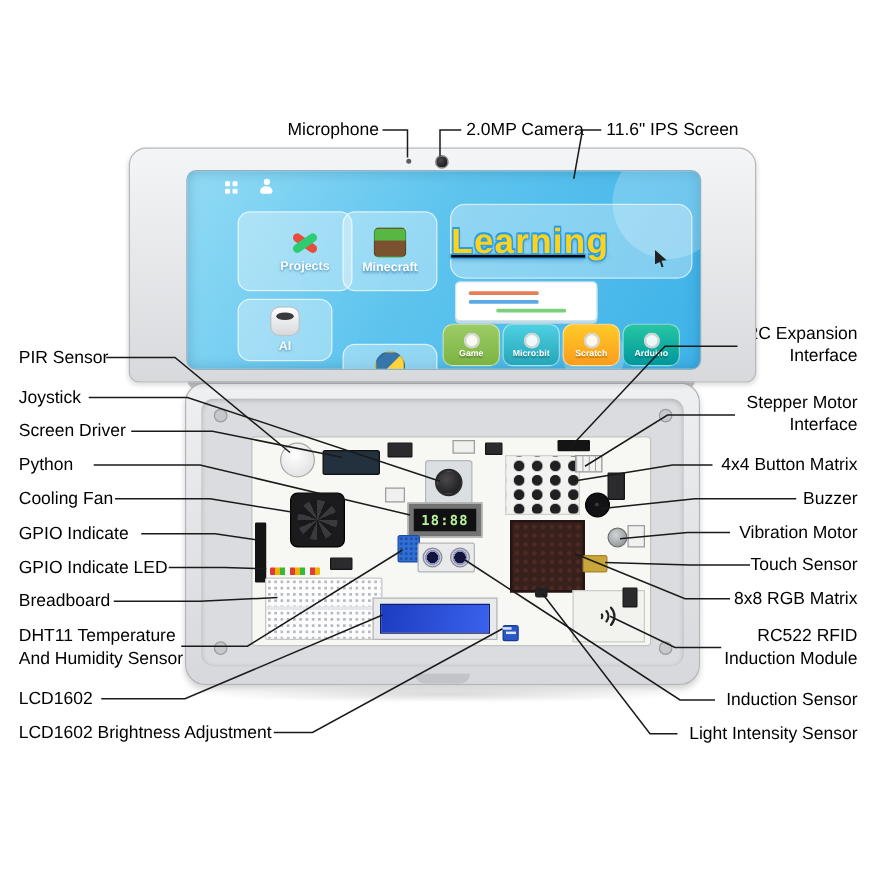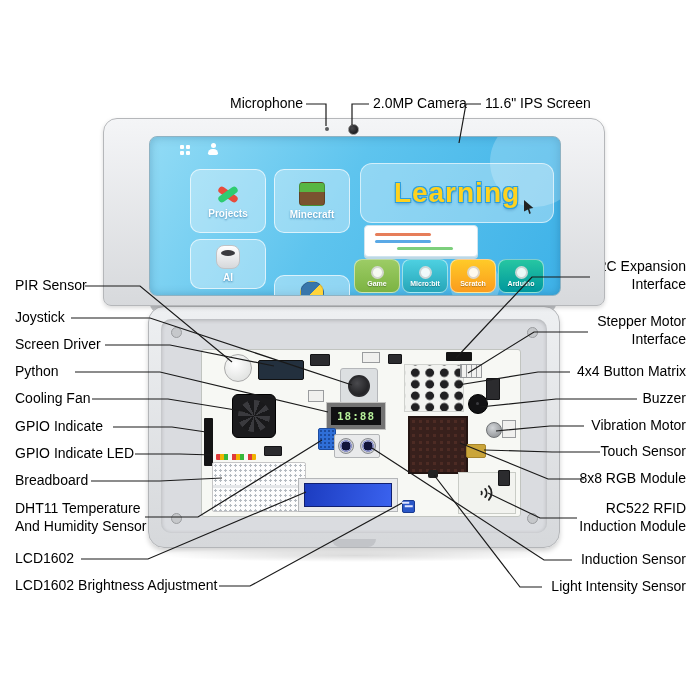--- a/index.html
+++ b/index.html
@@ -40,21 +40,21 @@
   .icon-projects{position:relative;width:26px;height:22px;}
   .icon-projects::before{content:"";position:absolute;left:2px;top:8px;width:22px;height:7px;border-radius:4px;background:#e74c3c;transform:rotate(35deg);}
   .icon-projects::after{content:"";position:absolute;left:2px;top:8px;width:22px;height:7px;border-radius:4px;background:#2ecc71;transform:rotate(-35deg);}
   .icon-minecraft{width:24px;height:22px;border-radius:4px;background:linear-gradient(#58b643 0 42%,#7a5230 42% 100%);border:1px solid rgba(0,0,0,.2);}
   .icon-ai{position:relative;width:22px;height:22px;border-radius:8px;background:linear-gradient(#ffffff,#d6d8db);border:1px solid #c0c3c6;}
   .icon-ai::before{content:"";position:absolute;left:4px;top:4px;width:14px;height:6px;border-radius:50%;background:#3a3a3e;}
   .icon-python{width:22px;height:22px;border-radius:50%;background:linear-gradient(135deg,#3776ab 50%,#ffd43b 50%);border:1px solid rgba(0,0,0,.15);}
 
   .learning-card{position:absolute;left:210px;top:26px;width:192px;height:58px;border-radius:12px;
                  background:rgba(255,255,255,.32);border:1px solid rgba(255,255,255,.6);
-                 display:flex;align-items:center;justify-content:center;}
+                 display:flex;align-items:center;justify-content:flex-start;text-decoration:underline;}
   .learning-text{font-size:28px;font-weight:bold;letter-spacing:1px;color:#ffd21e;
                  text-shadow:-1px -1px 0 #2a9fe0,1px -1px 0 #2a9fe0,-1px 1px 0 #2a9fe0,1px 1px 0 #2a9fe0,0 2px 3px rgba(0,60,120,.35);}
   .cursor-icon{position:absolute;right:18px;bottom:8px;width:11px;height:14px;background:#222;
                clip-path:polygon(0 0,85% 58%,48% 62%,62% 95%,48% 100%,36% 68%,0 82%);}
   .whiteboard{position:absolute;left:214px;top:88px;width:112px;height:30px;background:#fff;border-radius:4px;
               border:1px solid #cfe4ef;box-shadow:0 2px 0 #bdd8e6;}
   .scribble{position:absolute;left:10px;top:7px;width:56px;height:3px;border-radius:2px;background:#e67e5a;
             box-shadow:0 7px 0 #5aa9e6,22px 14px 0 #7ccf7c;}
 
   .dock-tile{position:absolute;top:122px;width:44px;height:32px;border-radius:8px;
@@ -171,38 +171,38 @@
   <div class="callout left wrap" style="top:500px;width:142px;">DHT11 Temperature And Humidity Sensor</div>
   <div class="callout left" style="top:550px;">LCD1602</div>
   <div class="callout left" style="top:577px;">LCD1602 Brightness Adjustment</div>
 
   <div class="callout right wrap" style="top:258px;width:110px;">I2C Expansion Interface</div>
   <div class="callout right wrap" style="top:313px;width:110px;">Stepper Motor Interface</div>
   <div class="callout right" style="top:363px;">4x4 Button Matrix</div>
   <div class="callout right" style="top:390px;">Buzzer</div>
   <div class="callout right" style="top:417px;">Vibration Motor</div>
   <div class="callout right" style="top:443px;">Touch Sensor</div>
-  <div class="callout right" style="top:470px;">8x8 RGB Module</div>
+  <div class="callout right" style="top:470px;">8x8 RGB Matrix</div>
   <div class="callout right wrap" style="top:500px;width:130px;">RC522 RFID Induction Module</div>
   <div class="callout right" style="top:551px;">Induction Sensor</div>
   <div class="callout right" style="top:578px;">Light Intensity Sensor</div>
 
   <div class="floor-shadow"></div>
   <div class="hinge"></div>
 
   <div class="lid">
     <div class="mic-hole"></div>
     <div class="camera"></div>
     <div class="display">
       <div class="glow" style="right:-20px;top:-20px;width:90px;height:90px;"></div>
       <div class="glow" style="right:60px;bottom:-14px;width:50px;height:50px;"></div>
       <div class="grid-icon"></div>
       <div class="user-icon"></div>
 
-      <div class="tile" style="left:40px;top:32px;width:74px;height:62px;">
+      <div class="tile" style="left:40px;top:32px;width:74px;height:62px;padding-left:16px;">
         <div class="icon-projects"></div>
         <div class="t-label">Projects</div>
       </div>
       <div class="tile" style="left:124px;top:32px;width:74px;height:62px;">
         <div class="icon-minecraft"></div>
         <div class="t-label">Minecraft</div>
       </div>
       <div class="tile" style="left:40px;top:102px;width:74px;height:48px;">
         <div class="icon-ai"></div>
         <div class="t-label">AI</div>

